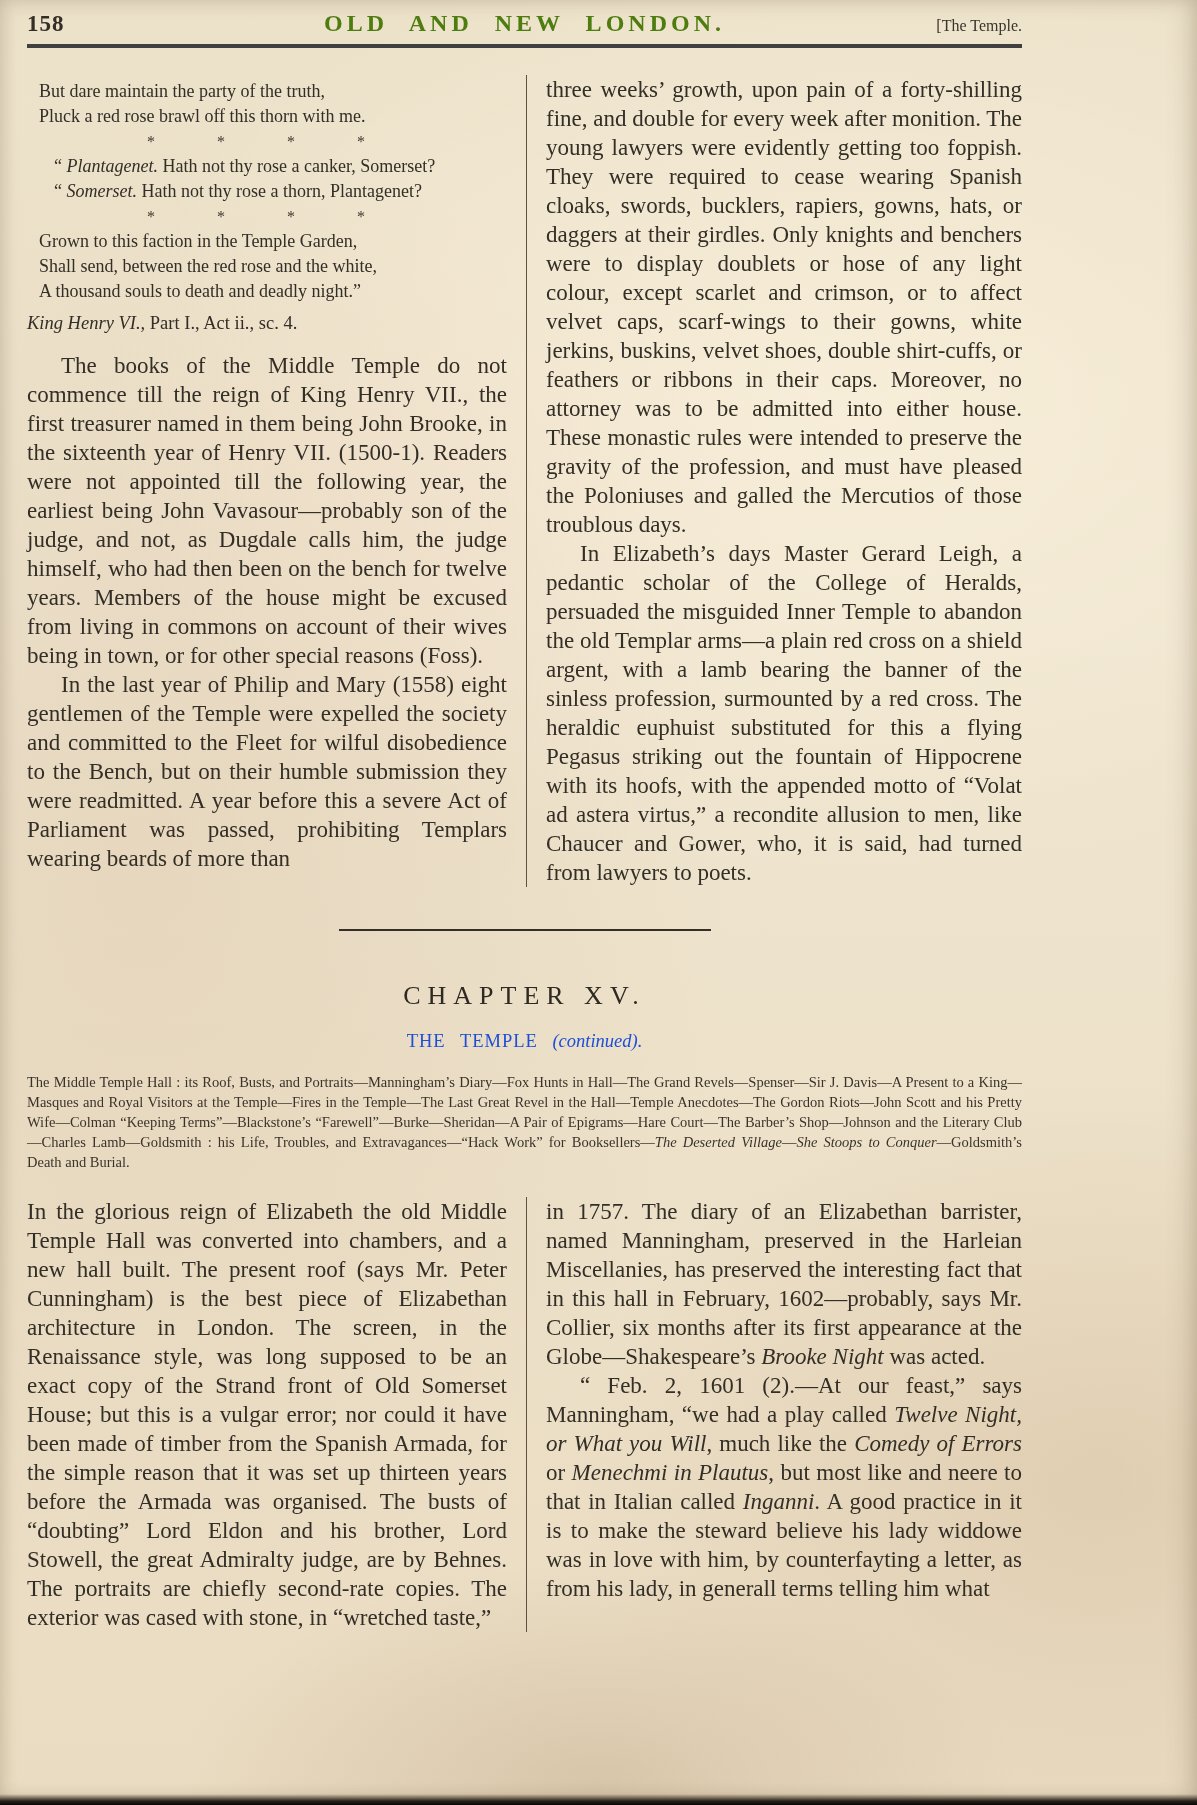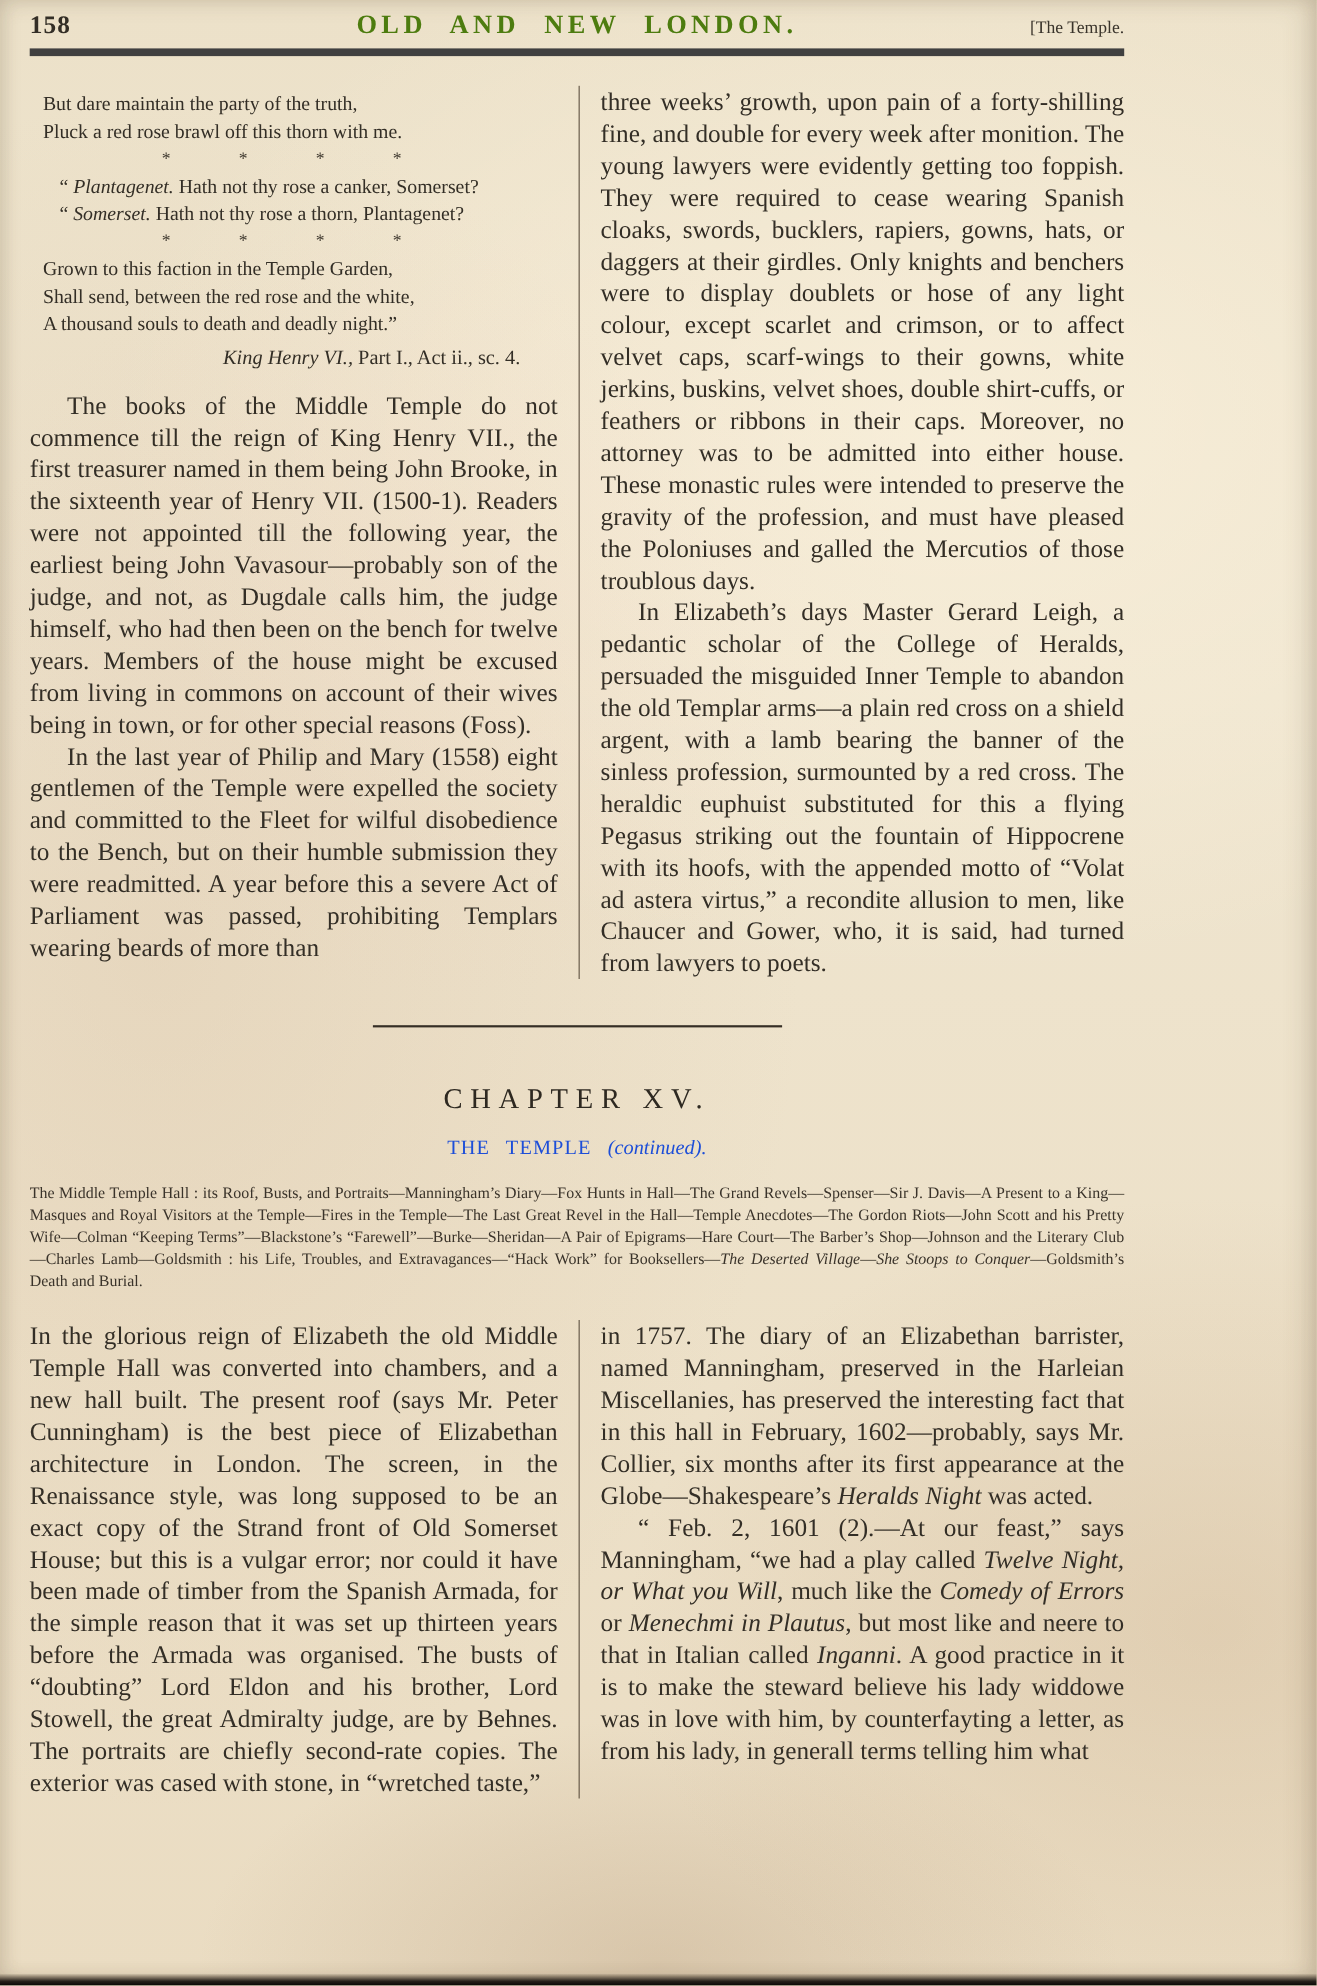--- a/index.html
+++ b/index.html
@@ -24,42 +24,42 @@
     content:""; position:absolute; inset:0;
     box-shadow: inset -10px 0 22px rgba(92,72,50,0.16), inset 0 -8px 16px rgba(92,72,50,0.12), inset 6px 0 16px rgba(92,72,50,0.08);
   }
   .bottom-edge {
     position:absolute; left:0; right:0; bottom:0; height:11px; z-index:3;
     background:linear-gradient(180deg, rgba(60,50,38,0) 0%, rgba(72,62,50,0.55) 30%, #26201a 65%, #090705 100%);
   }
   .page { position:absolute; left:27px; top:10px; width:995px; z-index:2; }
 
   
-  .running-head { display:flex; align-items:baseline; border-bottom:7px solid #404040; padding-bottom:7px; }
+  .running-head { display:flex; align-items:baseline; border-bottom:4px solid #404040; padding-bottom:7px; }
   .pageno { width:150px; font-size:23px; font-weight:600; letter-spacing:1px; }
   .head-title { flex:1; text-align:center; font-size:24px; font-weight:700; letter-spacing:4px; word-spacing:12px; color:#4d7c0f; }
   .head-note { width:150px; text-align:right; font-size:16px; color:#3a342b; }
 
   
   .two-col { display:flex; align-items:stretch; }
   .two-col.top { margin-top:27px; }
   .two-col.bottom { margin-top:25px; }
   .col-l { flex:0 0 480px; padding-right:19px; }
   .divider { flex:0 0 1px; background:#5d5140; }
   .col-r { flex:1; padding-left:19px; }
 
   .para { margin:0; font-size:23px; line-height:29px; text-align:justify; }
   .para.indent { text-indent:34px; }
 
   
   .verse { margin:4px 0 0 12px; width:434px; font-size:18px; line-height:25px; }
   .verse-line.vq { padding-left:15px; }
   .verse-line.split { display:flex; justify-content:space-between; }
   .verse-stars { font-size:16px; line-height:21px; text-align:center; word-spacing:58px; padding:2px 0; color:#403a30; }
-  .attribution { width:446px; text-align:right; font-size:18.5px; margin-top:9px; }
+  .attribution { width:446px; text-align:left; font-size:18.5px; margin-top:9px; }
   .col-l .paras { margin-top:17px; }
 
   
   .mid-rule { width:372px; height:0; border-top:2px solid #352e25; margin:42px auto 0; }
   .chapter { margin:50px 0 0; text-align:center; font-size:26px; font-weight:400; letter-spacing:7px; color:#2e2921; }
   .chapter-sub { margin:20px 0 0; text-align:center; font-size:18.5px; font-weight:400; letter-spacing:1px; word-spacing:9px; color:#1d4ed8; }
   .chapter-sub i { letter-spacing:0; word-spacing:2px; }
   .summary { margin:20px 0 0; font-size:14.5px; line-height:20px; text-align:justify; color:#3a332a; }
 </style>
 </head>
@@ -106,20 +106,20 @@
   <h2 class="chapter">CHAPTER XV.</h2>
   <h3 class="chapter-sub">THE TEMPLE <i>(continued).</i></h3>
   <p class="summary">The Middle Temple Hall : its Roof, Busts, and Portraits—Manningham’s Diary—Fox Hunts in Hall—The Grand Revels—Spenser—Sir J. Davis—A Present to a King—Masques and Royal Visitors at the Temple—Fires in the Temple—The Last Great Revel in the Hall—Temple Anecdotes—The Gordon Riots—John Scott and his Pretty Wife—Colman “Keeping Terms”—Blackstone’s “Farewell”—Burke—Sheridan—A Pair of Epigrams—Hare Court—The Barber’s Shop—Johnson and the Literary Club—Charles Lamb—Goldsmith : his Life, Troubles, and Extravagances—“Hack Work” for Booksellers—<i>The Deserted Village</i>—<i>She Stoops to Conquer</i>—Goldsmith’s Death and Burial.</p>
 
   <section class="two-col bottom">
     <div class="col-l">
         <p class="para">In the glorious reign of Elizabeth the old Middle Temple Hall was converted into chambers, and a new hall built. The present roof (says Mr. Peter Cunningham) is the best piece of Elizabethan architecture in London. The screen, in the Renaissance style, was long supposed to be an exact copy of the Strand front of Old Somerset House; but this is a vulgar error; nor could it have been made of timber from the Spanish Armada, for the simple reason that it was set up thirteen years before the Armada was organised. The busts of “doubting” Lord Eldon and his brother, Lord Stowell, the great Admiralty judge, are by Behnes. The portraits are chiefly second-rate copies. The exterior was cased with stone, in “wretched taste,”</p>
       </div>
     <div class="divider"></div>
     <div class="col-r">
-        <p class="para">in 1757. The diary of an Elizabethan barrister, named Manningham, preserved in the Harleian Miscellanies, has preserved the interesting fact that in this hall in February, 1602—probably, says Mr. Collier, six months after its first appearance at the Globe—Shakespeare’s <i>Heralds Night</i> was acted.</p>
+        <p class="para">in 1757. The diary of an Elizabethan barrister, named Manningham, preserved in the Harleian Miscellanies, has preserved the interesting fact that in this hall in February, 1602—probably, says Mr. Collier, six months after its first appearance at the Globe—Shakespeare’s <i>Brooke Night</i> was acted.</p>
         <p class="para indent">“ Feb. 2, 1601 (2).—At our feast,” says Manningham, “we had a play called <i>Twelve Night, or What you Will</i>, much like the <i>Comedy of Errors</i> or <i>Menechmi in Plautus</i>, but most like and neere to that in Italian called <i>Inganni</i>. A good practice in it is to make the steward believe his lady widdowe was in love with him, by counterfayting a letter, as from his lady, in generall terms telling him what</p>
       </div>
   </section>
 
 </div>
 
 <div class="bottom-edge"></div>
 
 </body></html>

